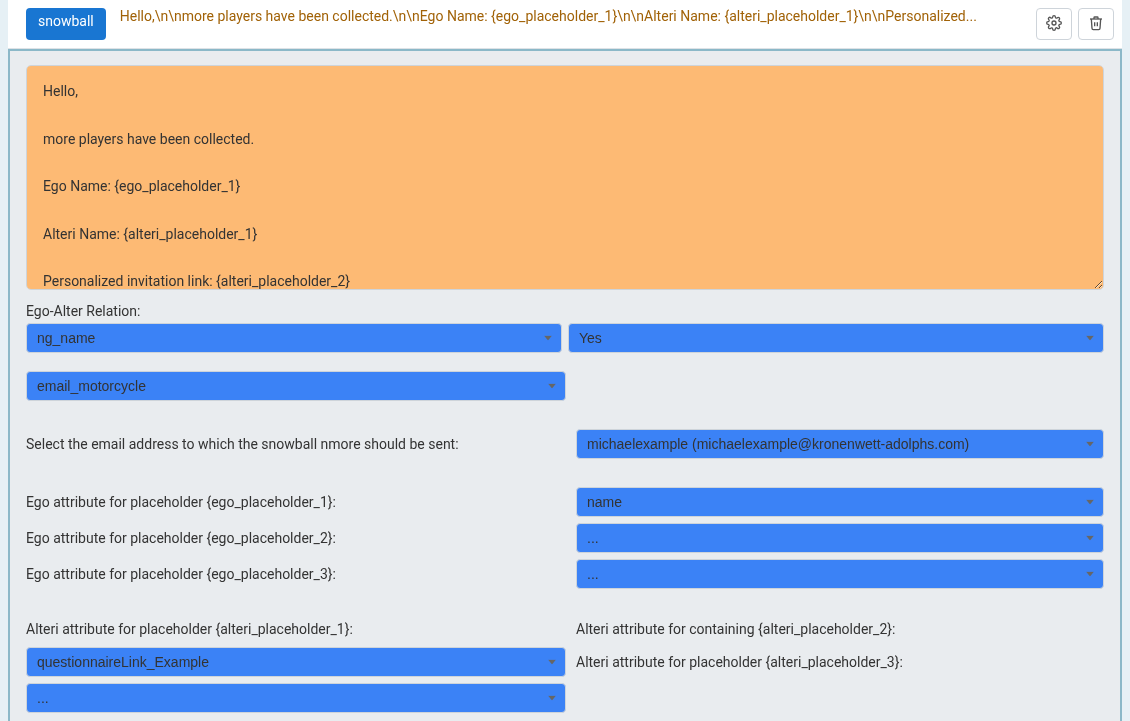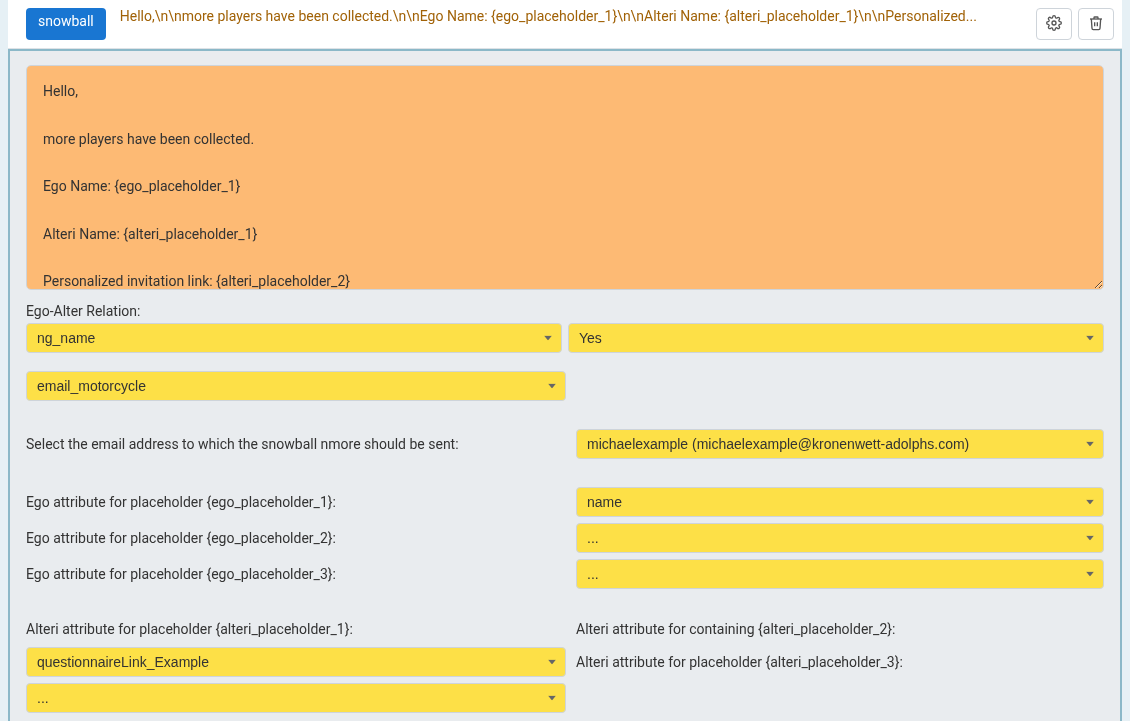--- a/index.html
+++ b/index.html
@@ -90,21 +90,21 @@
   .row-two {
     display: flex;
     gap: 6px;
     margin-top: 4px;
   }
   .row-two > * { flex: 1 1 50%; }
 
   .select {
     appearance: none;
     -webkit-appearance: none;
-    background: #fde047;
+    background: #3b82f6;
     border: 1px solid #ced4da;
     border-radius: 4px;
     padding: 6px 28px 6px 10px;
     font-size: 14px;
     width: 100%;
     color: #333;
     cursor: pointer;
   }
   .select-wrap {
     position: relative;

